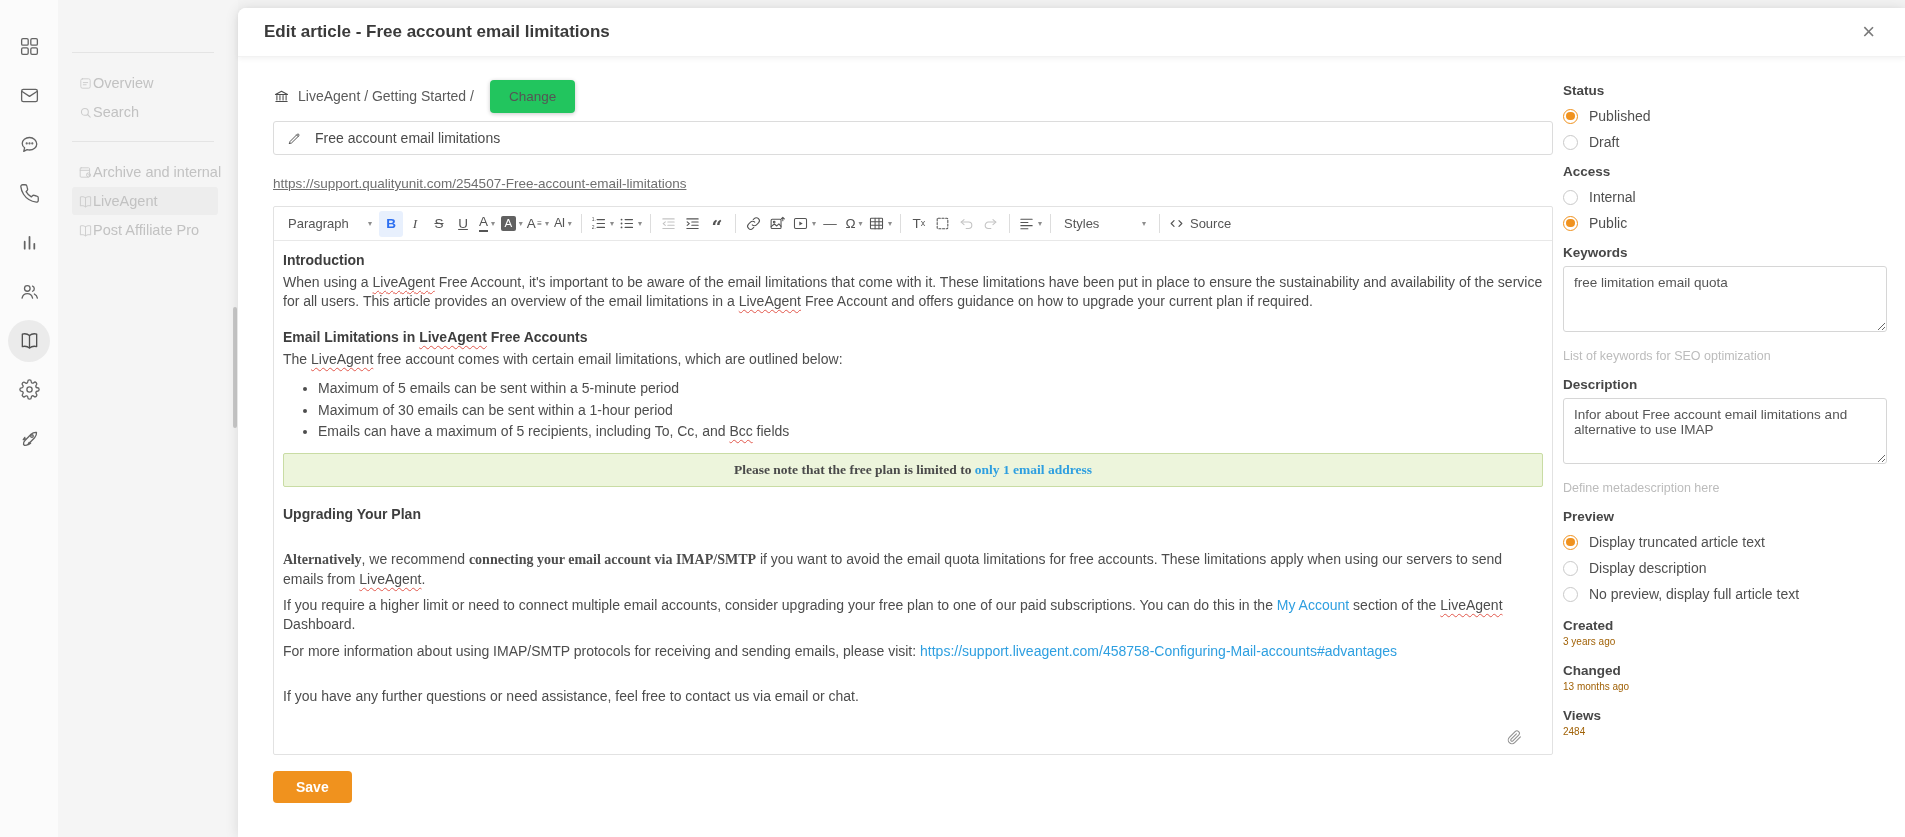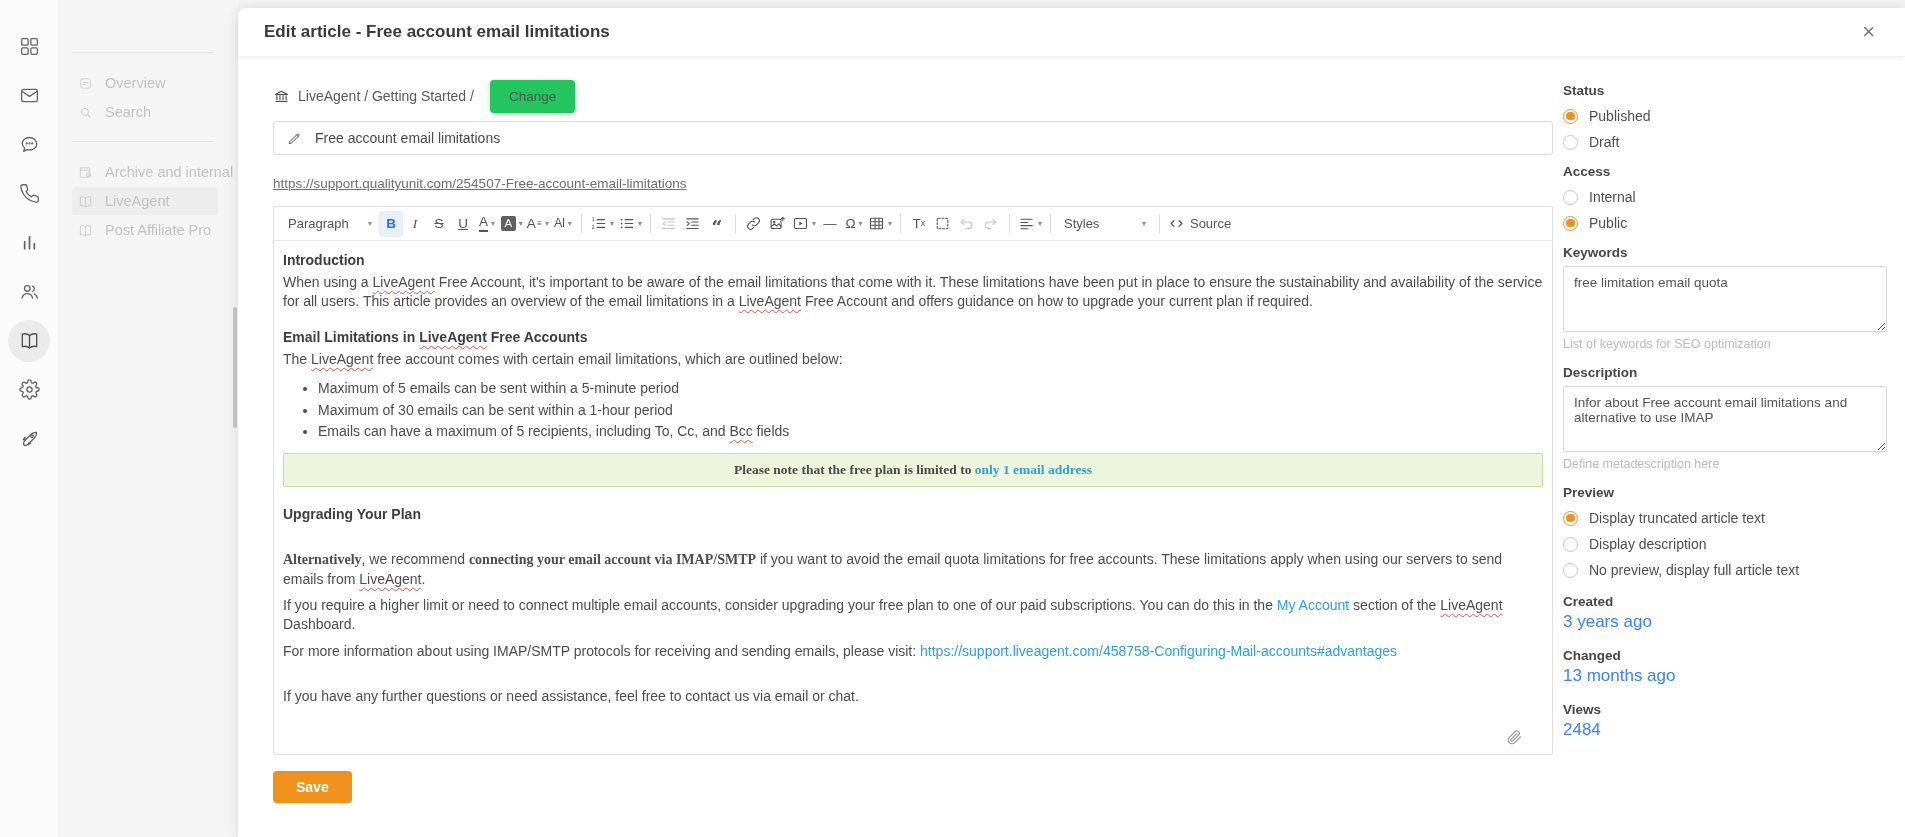--- a/index.html
+++ b/index.html
@@ -16,21 +16,21 @@
   #leftbar{position:absolute;left:0;top:0;width:58px;height:100%;background:#fbfbfb;z-index:1;
     padding:22px 0 0 0;margin:0;list-style:none;}
   .lb-item{height:49px;display:flex;align-items:center;justify-content:center;color:#646464;cursor:pointer;}
   .lb-ico{display:flex;align-items:center;justify-content:center;}
   .lb-ico svg{width:21px;height:21px;}
   .lb-item.active .lb-ico{width:42px;height:42px;border-radius:50%;background:#ebebeb;color:#4f4f4f;}
   
   #subsidebar{position:absolute;left:58px;top:0;width:180px;height:100%;background:#f5f5f5;z-index:1;padding-top:52px;}
   .ss-divider{height:1px;background:#e4e4e4;margin:0 24px 0 14px;}
   .ss-group{padding:15px 0 14px 0;}
-  .ss-item{display:flex;align-items:center;gap:12px;height:28px;margin:1px 20px 1px 14px;padding-left:6px;
+  .ss-item{display:flex;align-items:center;height:28px;margin:1px 20px 1px 14px;padding-left:6px;
     color:#c2c2c2;font-size:14.5px;border-radius:3px;cursor:pointer;white-space:nowrap;}
   .ss-item.active{background:#ededed;}
   .ss-ico{display:flex;align-items:center;color:#cccccc;}
   .ss-ico svg{width:15px;height:15px;}
   #side-scroll-thumb{position:absolute;left:233px;top:307px;width:4px;height:121px;border-radius:2px;background:#c9c9c9;z-index:2;}
   
   #modal{position:absolute;left:238px;top:8px;right:0;bottom:0;background:#fff;border-top-left-radius:8px;
     box-shadow:0 1px 14px rgba(0,0,0,.12);display:flex;flex-direction:column;z-index:3;}
   .m-header{height:49px;flex:none;display:flex;align-items:center;justify-content:space-between;
     padding:0 26px;background:#fff;border-top-left-radius:8px;border-bottom:1px solid #f2f2f2;
@@ -100,23 +100,23 @@
     border-radius:4px;padding:8px 23px;cursor:pointer;font-family:inherit;}
   
   .sp-label{font-size:13.5px;font-weight:bold;color:#474747;display:block;}
   .group{margin-bottom:14px;}
   .radio-row{display:flex;align-items:center;gap:11px;margin:10px 0;font-size:14px;color:#4f4f4f;cursor:pointer;}
   .radio{width:15px;height:15px;border-radius:50%;border:1.8px solid #c9c9c9;background:#fff;position:relative;flex:none;}
   .radio.sel{border-color:var(--accent);}
   .radio.sel::after{content:"";position:absolute;inset:2.2px;border-radius:50%;background:var(--accent);}
   .side-textarea{width:100%;height:66px;border:1px solid #d6d6d6;border-radius:3px;padding:8px 10px;
     font-family:inherit;font-size:13.5px;color:#555;resize:both;margin-top:6px;}
-  .helper{font-size:12.5px;color:#bcbcbc;margin-top:1px;}
+  .helper{font-size:12.5px;color:#bcbcbc;margin-top:13px;}
   .meta-label{font-size:13.5px;font-weight:bold;color:#474747;margin-top:16px;}
-  .meta-value{font-size:17px;color:#3b82f6;margin-top:3px;}
+  .meta-value{font-size:10px;color:#a16207;margin-top:3px;}
 </style>
 </head>
 <body>
 
 <ul id="leftbar">
     <li class="lb-item">
       <span class="lb-ico">
         <svg viewBox="0 0 24 24" fill="none" stroke="currentColor" stroke-width="1.5" stroke-linecap="round" stroke-linejoin="round">
           <rect x="3" y="3" width="7.5" height="7.5" rx="1.5"></rect>
           <rect x="13.5" y="3" width="7.5" height="7.5" rx="1.5"></rect>

